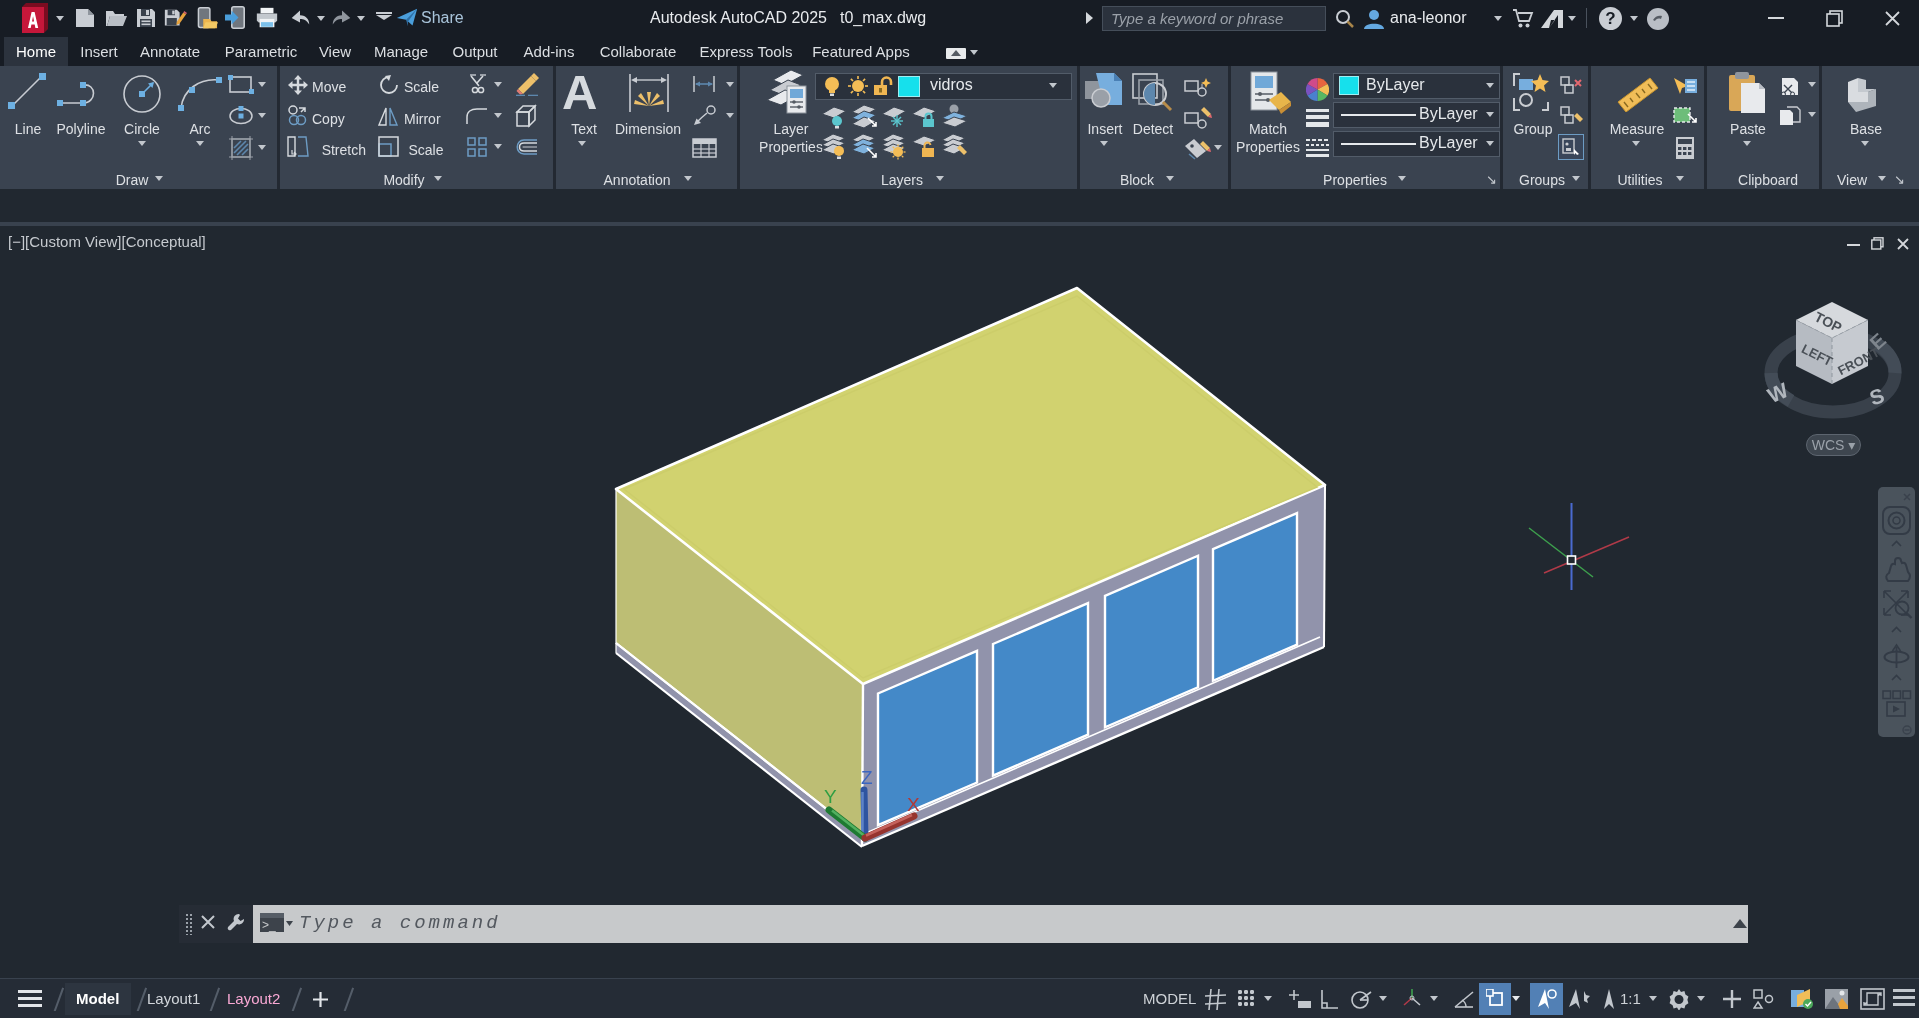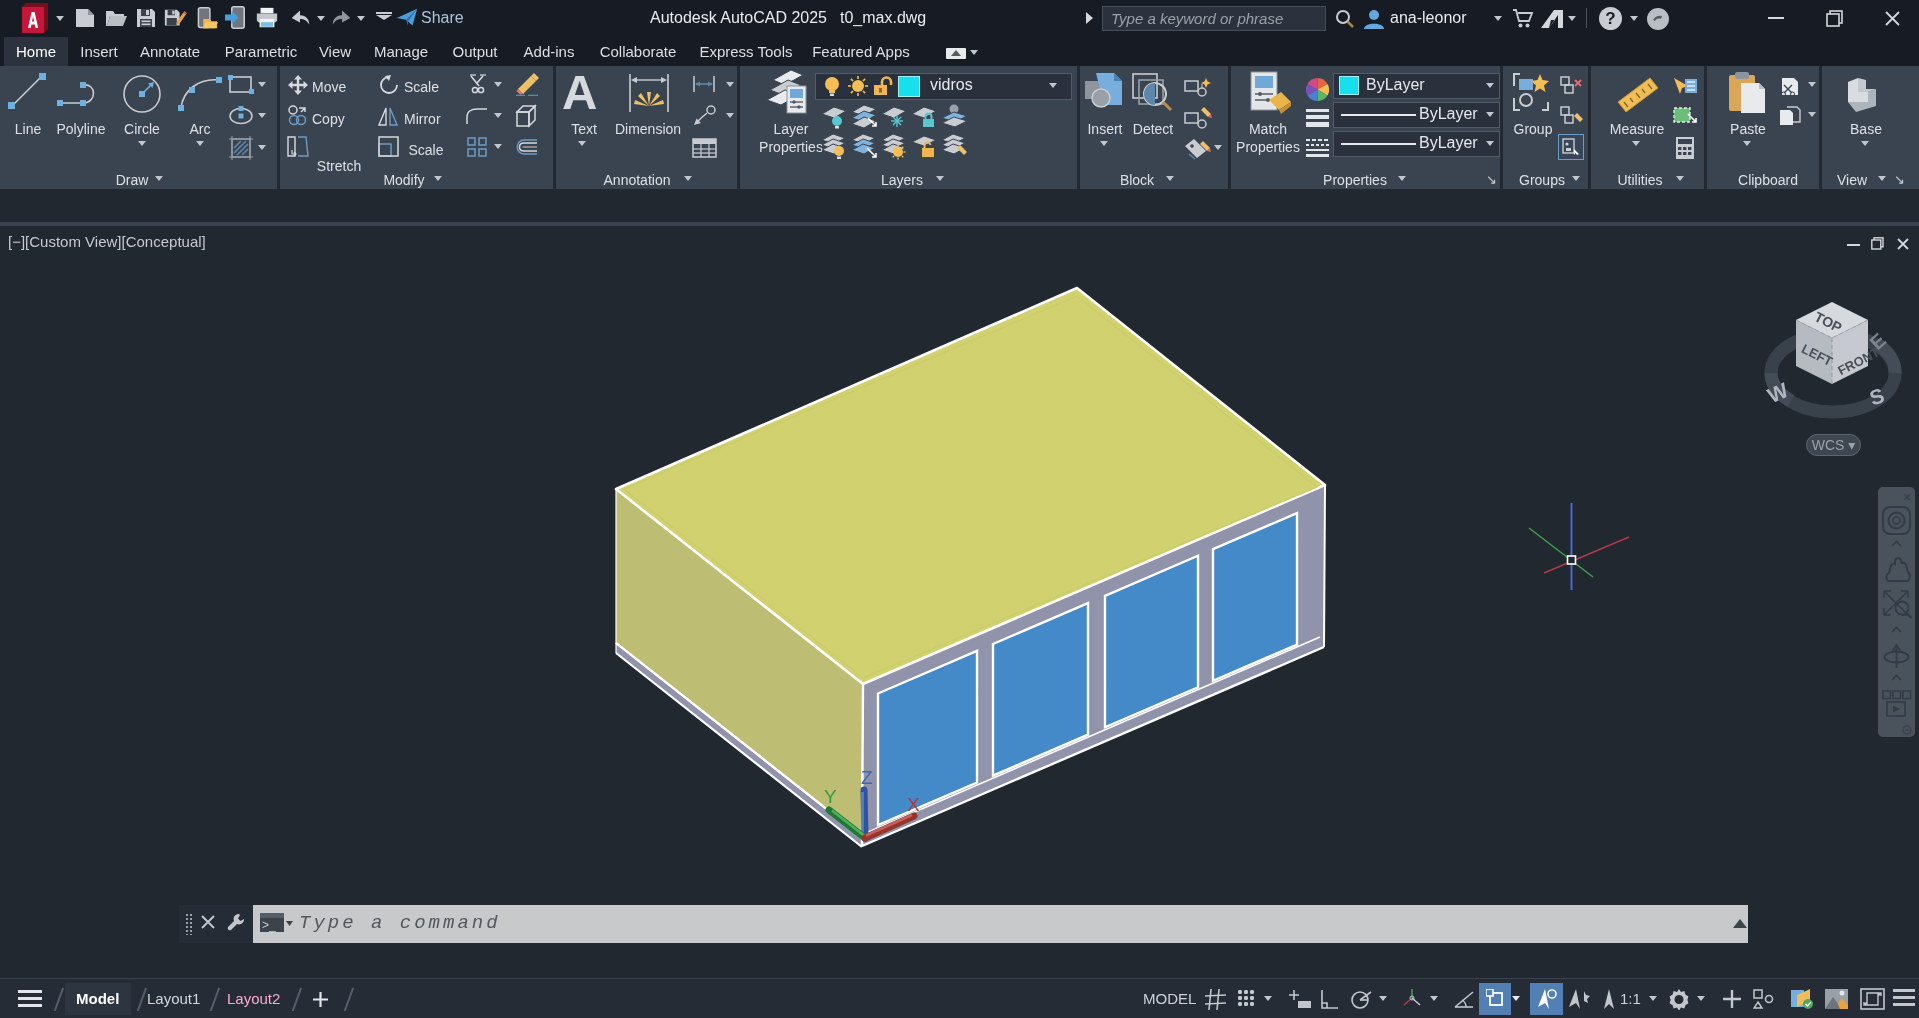--- a/index.html
+++ b/index.html
@@ -267,21 +267,21 @@
     <svg class="abs" style="left:515px;top:38px" width="24" height="24" viewBox="0 0 24 24">
       <polygon points="2,8 14,8 14,22 2,22" fill="none" stroke="#d6dade" stroke-width="1.5"></polygon>
       <polygon points="2,8 8,2 20,2 14,8" fill="none" stroke="#d6dade" stroke-width="1.5"></polygon>
       <polygon points="14,8 20,2 20,16 14,22" fill="none" stroke="#d6dade" stroke-width="1.5"></polygon>
     </svg>
     <svg class="abs" style="left:287px;top:70px" width="22" height="21" viewBox="0 0 22 21">
       <path d="M1 1 H8 V20 H1 Z" fill="none" stroke="#d6dade" stroke-width="1.4"></path>
       <path d="M11 1 L19 1 L21 20 L11 20" fill="none" stroke="#6d9cc4" stroke-width="1.4"></path>
       <path d="M5 14 v4 h4 m-2-2 l2 2 -2 2" stroke="#d6dade" stroke-width="1.2" fill="none"></path>
     </svg>
-    <div class="biglabel" style="left:312px;top:92px;width:54px;text-align:center">Stretch</div>
+    <div class="biglabel" style="left:312px;top:76px;width:54px;text-align:right">Stretch</div>
     <svg class="abs" style="left:378px;top:70px" width="21" height="21" viewBox="0 0 21 21">
       <rect x="1" y="8" width="12" height="12" fill="none" stroke="#6d9cc4" stroke-width="1.5"></rect>
       <rect x="1" y="1" width="19" height="19" fill="none" stroke="#d6dade" stroke-width="1.5"></rect>
     </svg>
     <div class="biglabel" style="left:404px;top:76px;width:44px;text-align:center">Scale</div>
     <svg class="abs" style="left:467px;top:71px" width="20" height="20" viewBox="0 0 20 20">
       <rect x="1" y="1" width="7" height="7" fill="none" stroke="#6d9cc4" stroke-width="1.5"></rect>
         <rect x="12" y="1" width="7" height="7" fill="none" stroke="#6d9cc4" stroke-width="1.5"></rect>
       <rect x="1" y="12" width="7" height="7" fill="none" stroke="#6d9cc4" stroke-width="1.5"></rect>
         <rect x="12" y="12" width="7" height="7" fill="none" stroke="#6d9cc4" stroke-width="1.5"></rect>

